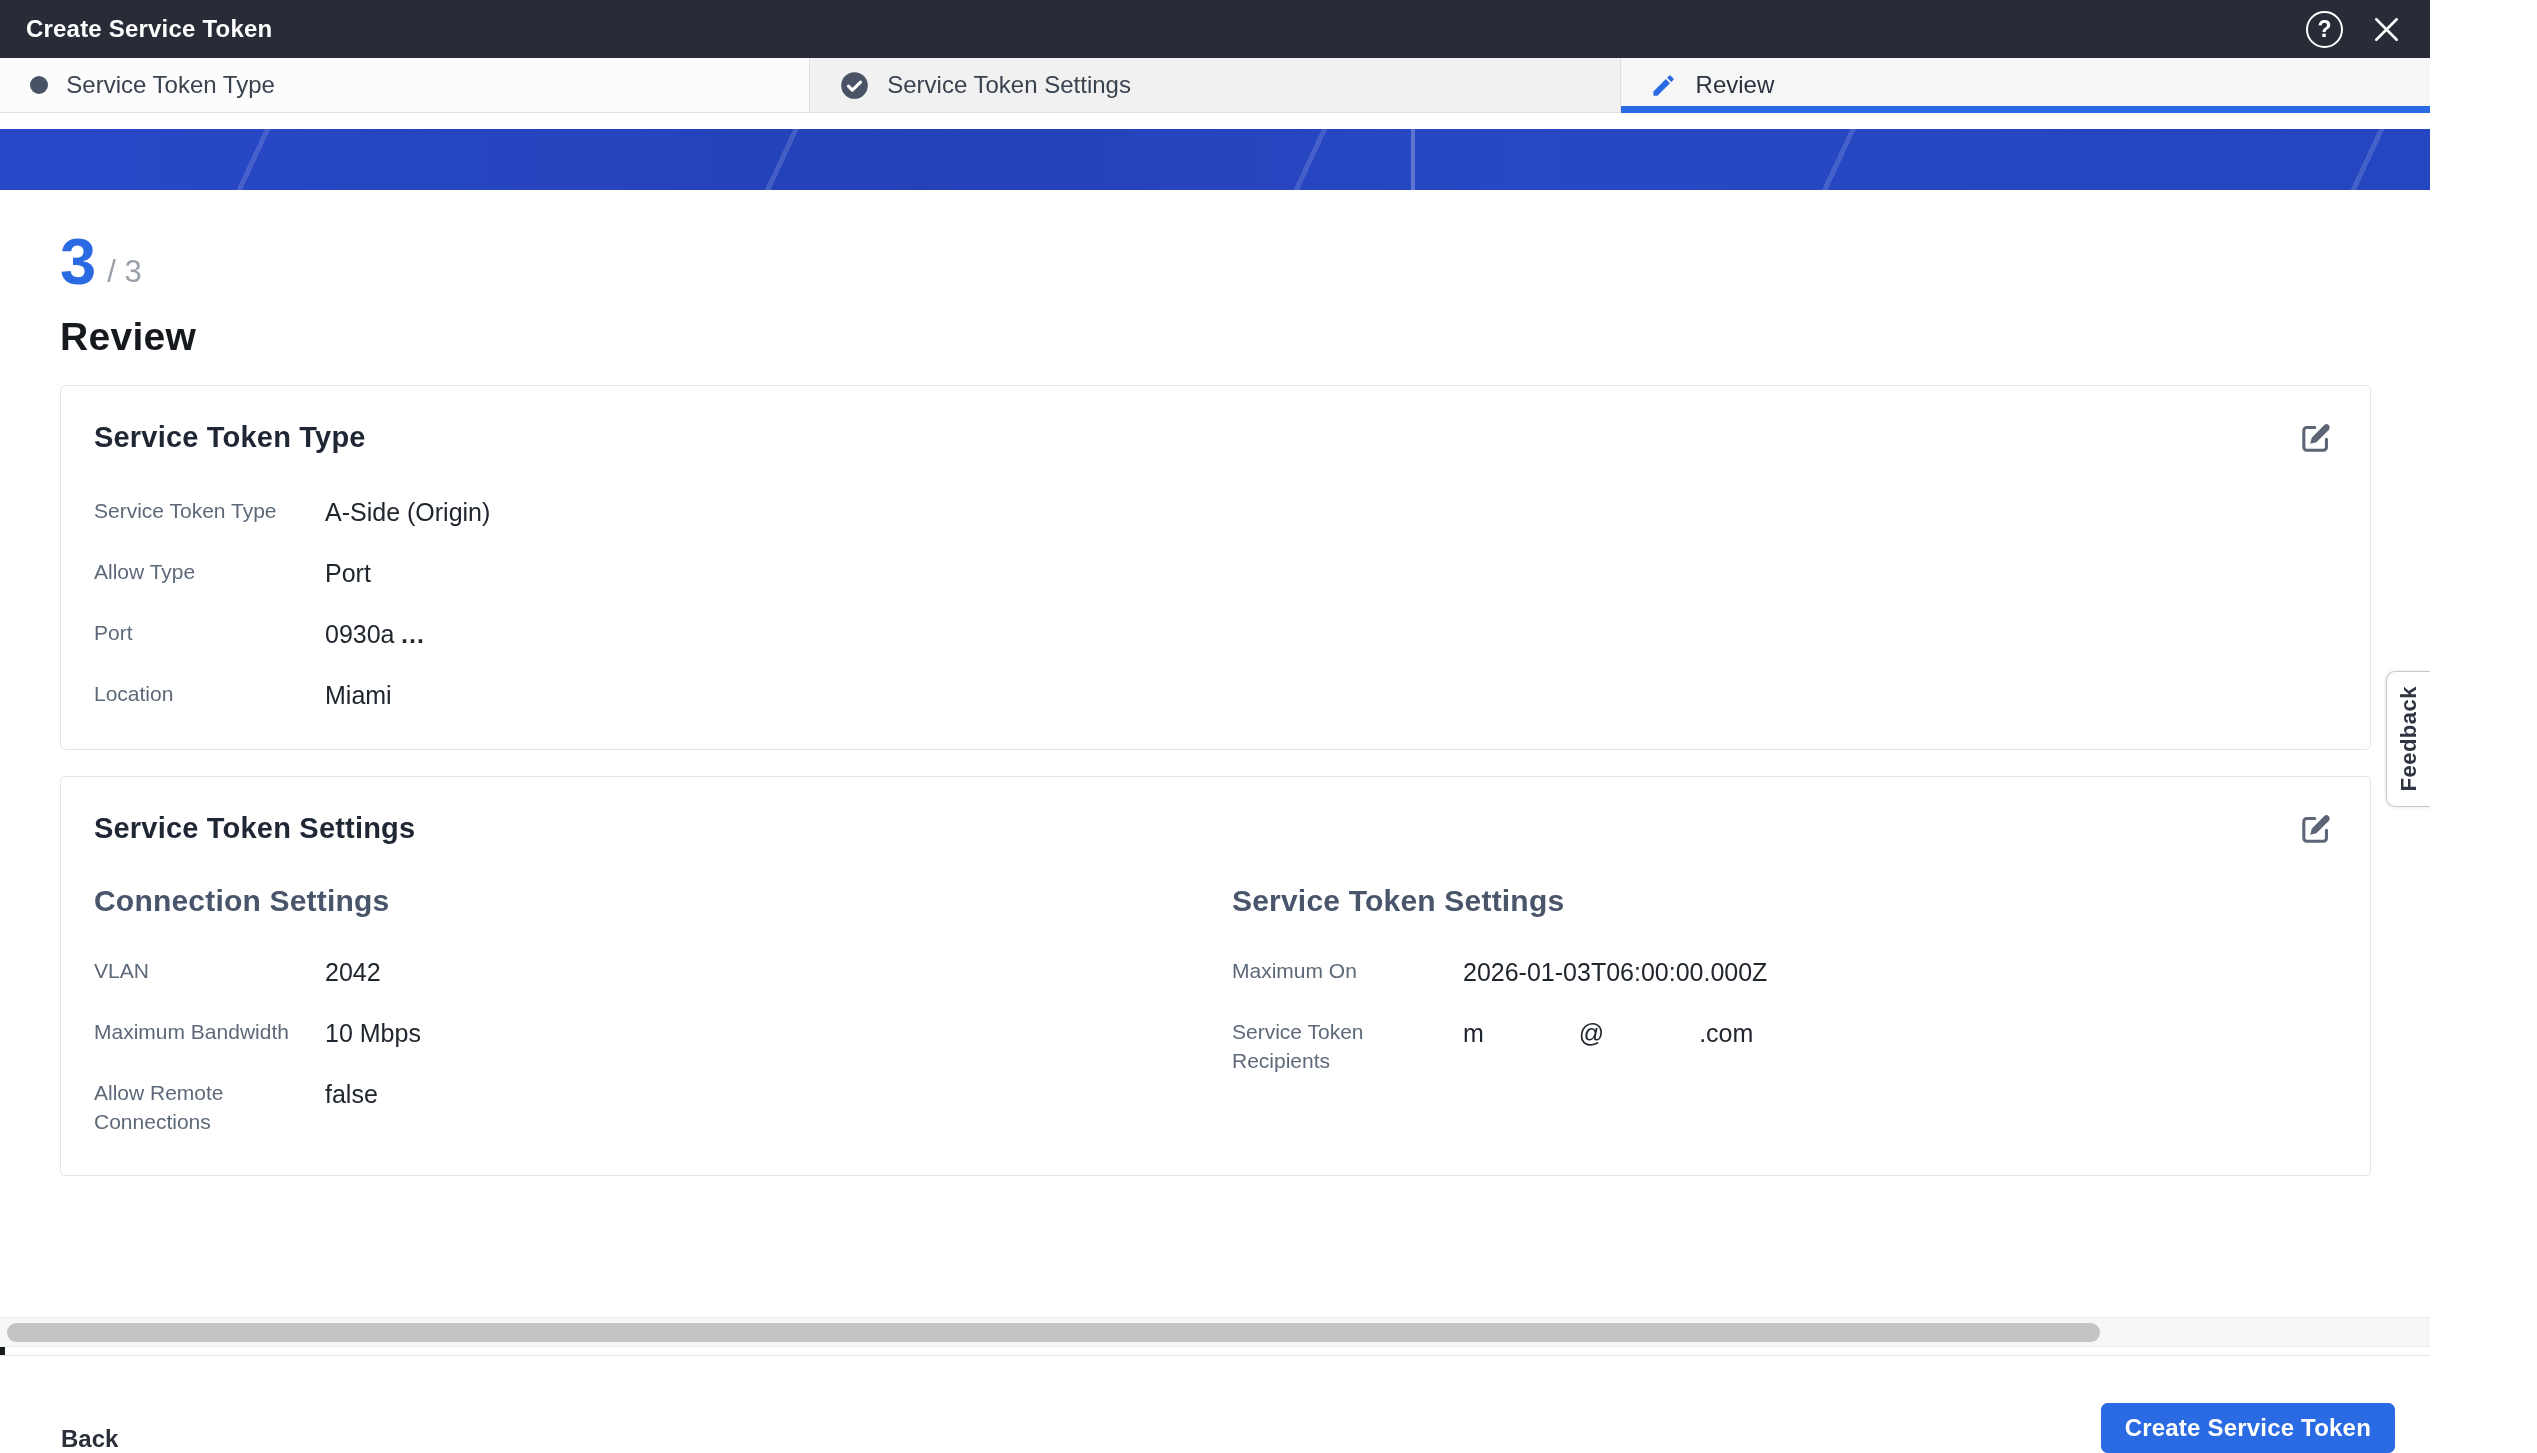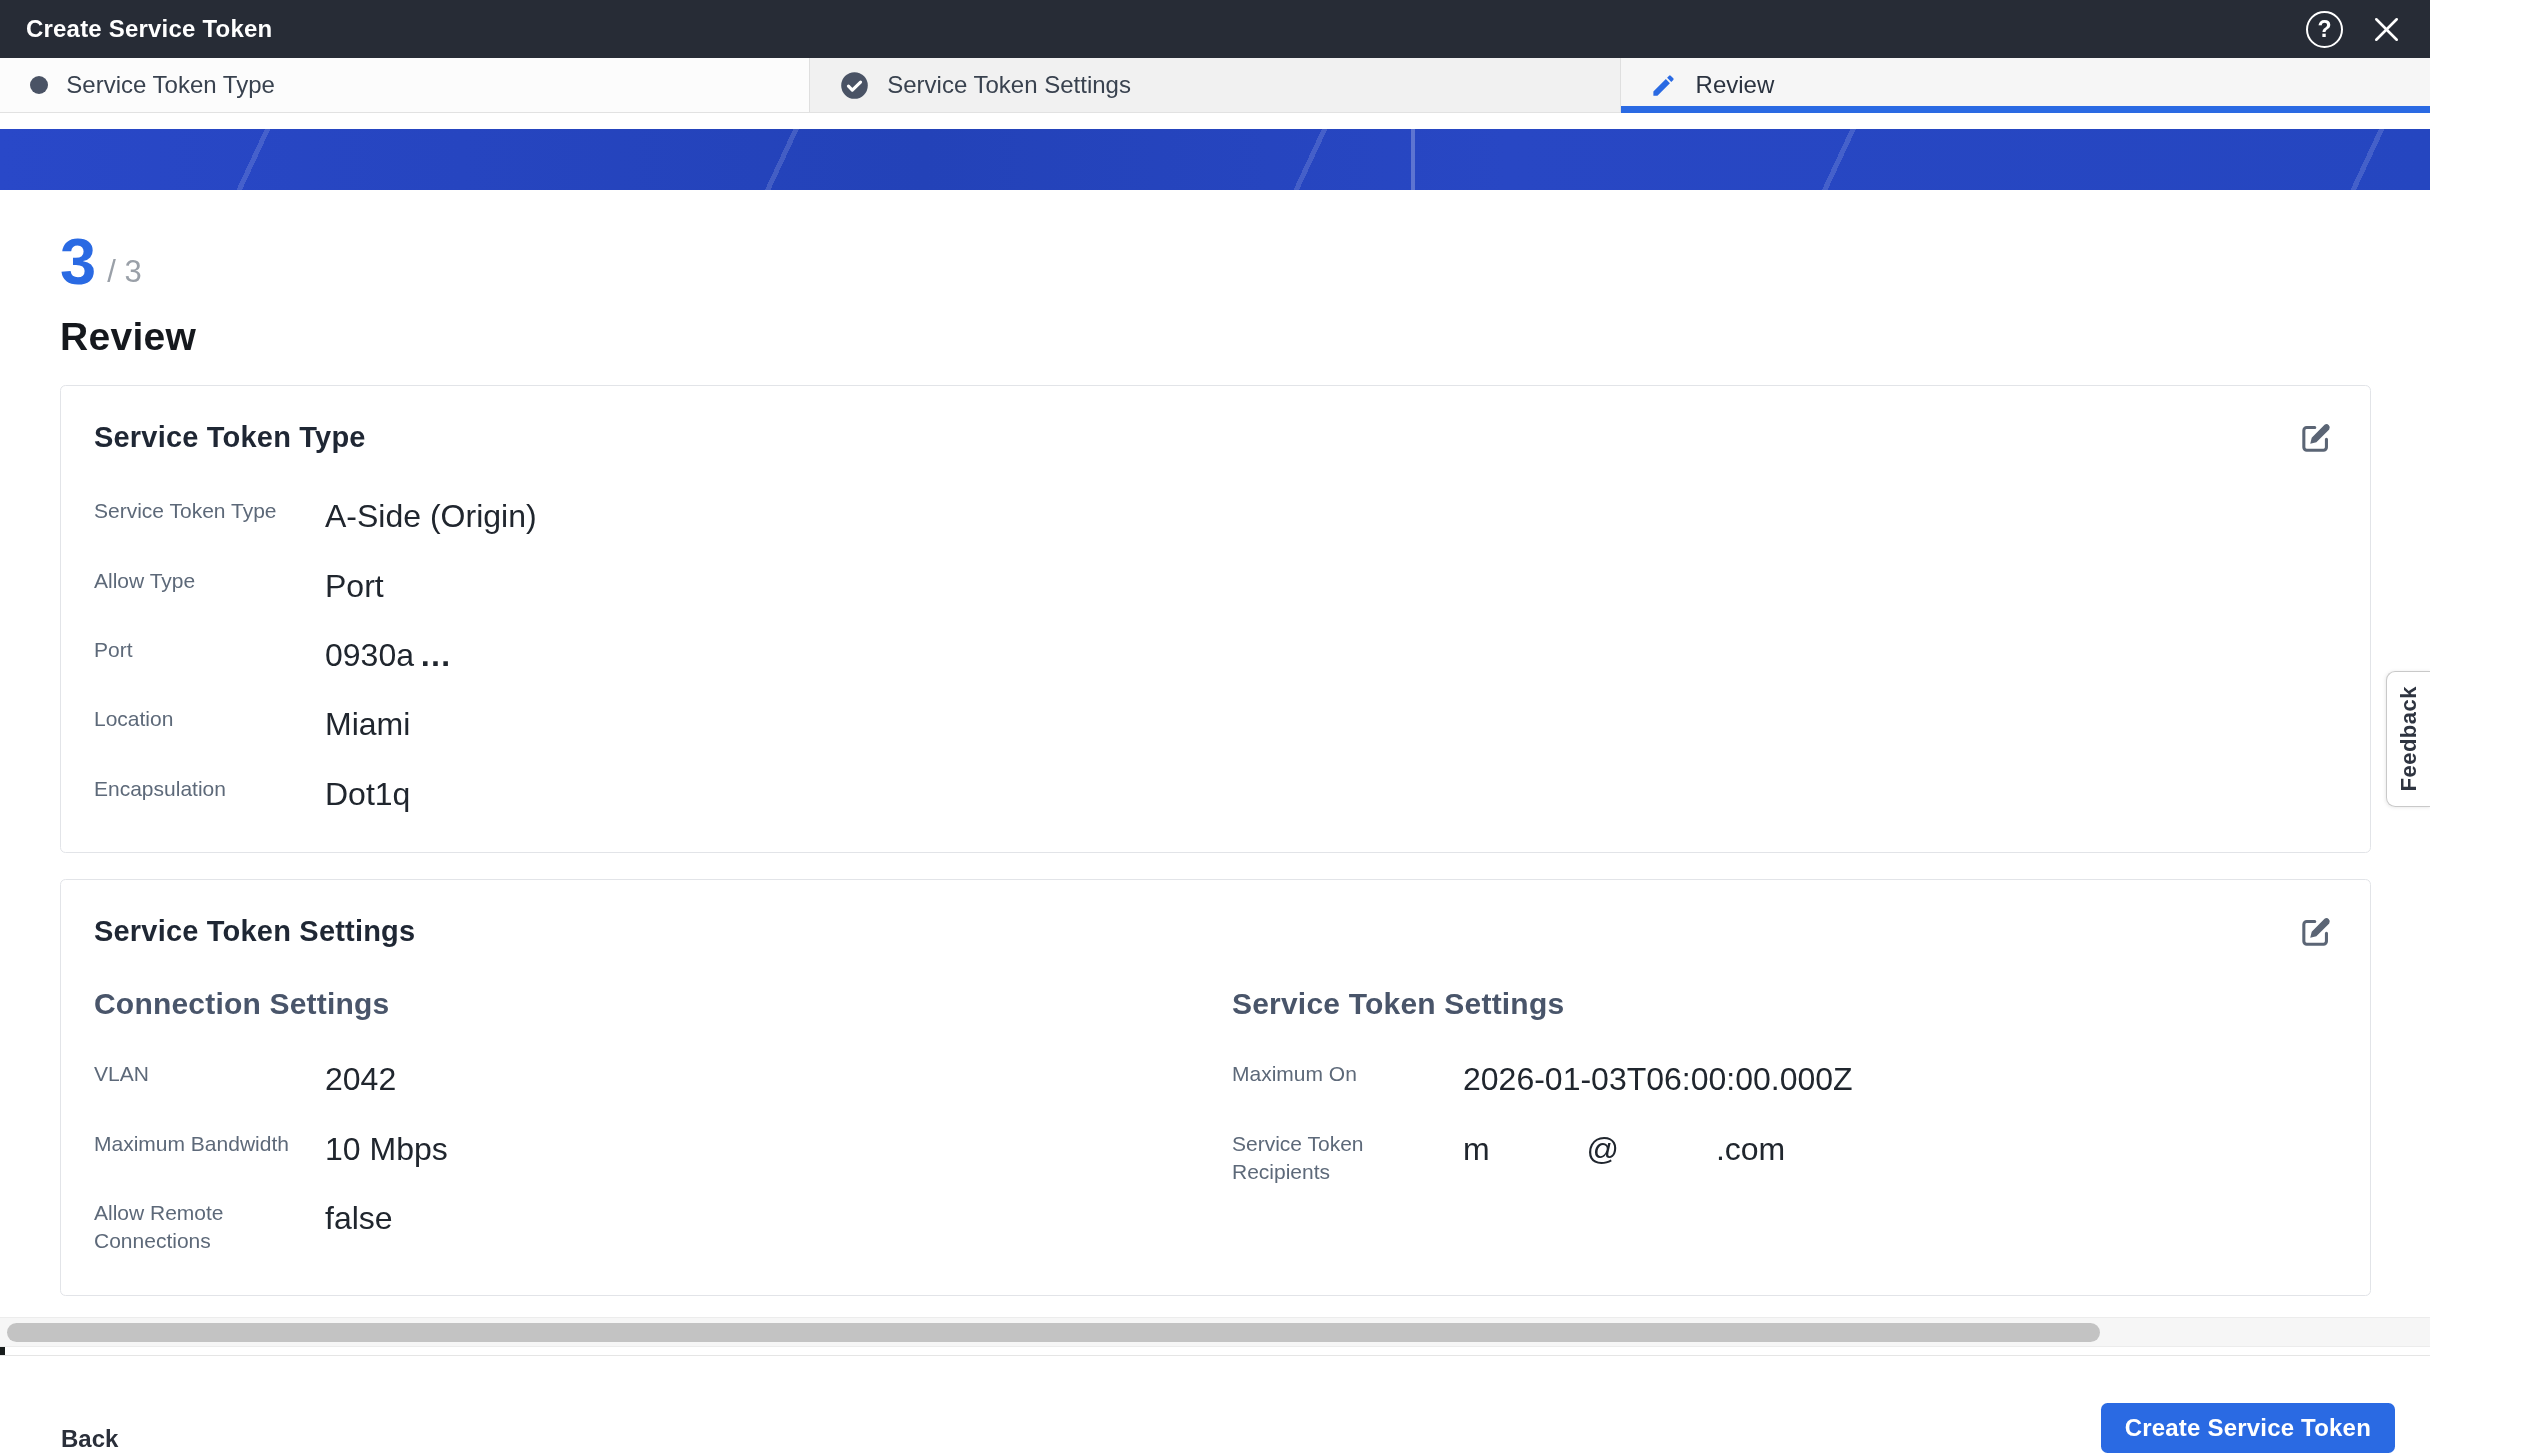--- a/index.html
+++ b/index.html
@@ -54,21 +54,21 @@
 
   .card { border:0.9px solid #e2e4e8; border-radius:5.5px; background:#fff; margin-top:26px; padding:35px 37px 39px 33px; position:relative; }
   .card-head { display:flex; align-items:flex-start; }
   .card-title { font-size:29px; font-weight:bold; color:#1f2734; letter-spacing:0.2px; }
   .edit-btn { margin-left:auto; background:transparent; border:none; cursor:pointer; padding:0; line-height:0; }
 
   .kv-rows { margin-top:41px; }
   .kv-row { display:grid; grid-template-columns:231px 1fr; align-items:start; margin-bottom:31px; }
   .kv-row:last-child { margin-bottom:0; }
   .kv-label { font-size:21px; color:#5d6979; line-height:1.35; padding-right:14.8px; }
-  .kv-value { font-size:32px; color:#20262e; line-height:1.2; }
+  .kv-value { font-size:25px; color:#20262e; line-height:1.2; }
   .kv-ellipsis { font-weight:bold; margin-left:5.5px; }
 
   .two-col { display:grid; grid-template-columns:1fr 1fr; column-gap:37px; margin-top:37px; }
   .col-subtitle { font-size:30px; font-weight:bold; color:#49556a; margin-bottom:39px; letter-spacing:0.2px; }
   .recipient-part { margin-right:88px; }
   .recipient-part:last-child { margin-right:12px; }
 
   
   .feedback-tab { position:absolute; right:0; top:671px; width:44px; height:136px; background:#ffffff;
                   border:0.9px solid #c9c9c9; border-right:none; border-radius:9.2px 0 0 9.2px;
@@ -164,24 +164,20 @@
           <span class="kv-value">Port</span>
         </div>
         <div class="kv-row">
           <span class="kv-label">Port</span>
           <span class="kv-value"><span>0930a</span><span class="kv-ellipsis">…</span></span>
         </div>
         <div class="kv-row">
           <span class="kv-label">Location</span>
           <span class="kv-value">Miami</span>
         </div>
-        <div class="kv-row">
-          <span class="kv-label">Encapsulation</span>
-          <span class="kv-value">Dot1q</span>
-        </div>
       </div>
     </section>
 
     <section class="card">
       <div class="card-head">
         <span class="card-title">Service Token Settings</span>
         <button class="edit-btn">
           <svg width="35" height="35" viewBox="0 0 24 24">
             <path d="M11.5 4.5H6a2 2 0 0 0-2 2V18a2 2 0 0 0 2 2h11.5a2 2 0 0 0 2-2v-5.5" fill="none" stroke="#5b6575" stroke-width="2.1" stroke-linecap="round"></path>
             <path d="M18.2 2.6a2.3 2.3 0 0 1 3.2 3.2L12.6 14.6l-4.2 1 1-4.2 8.8-8.8z" fill="#5b6575"></path>

